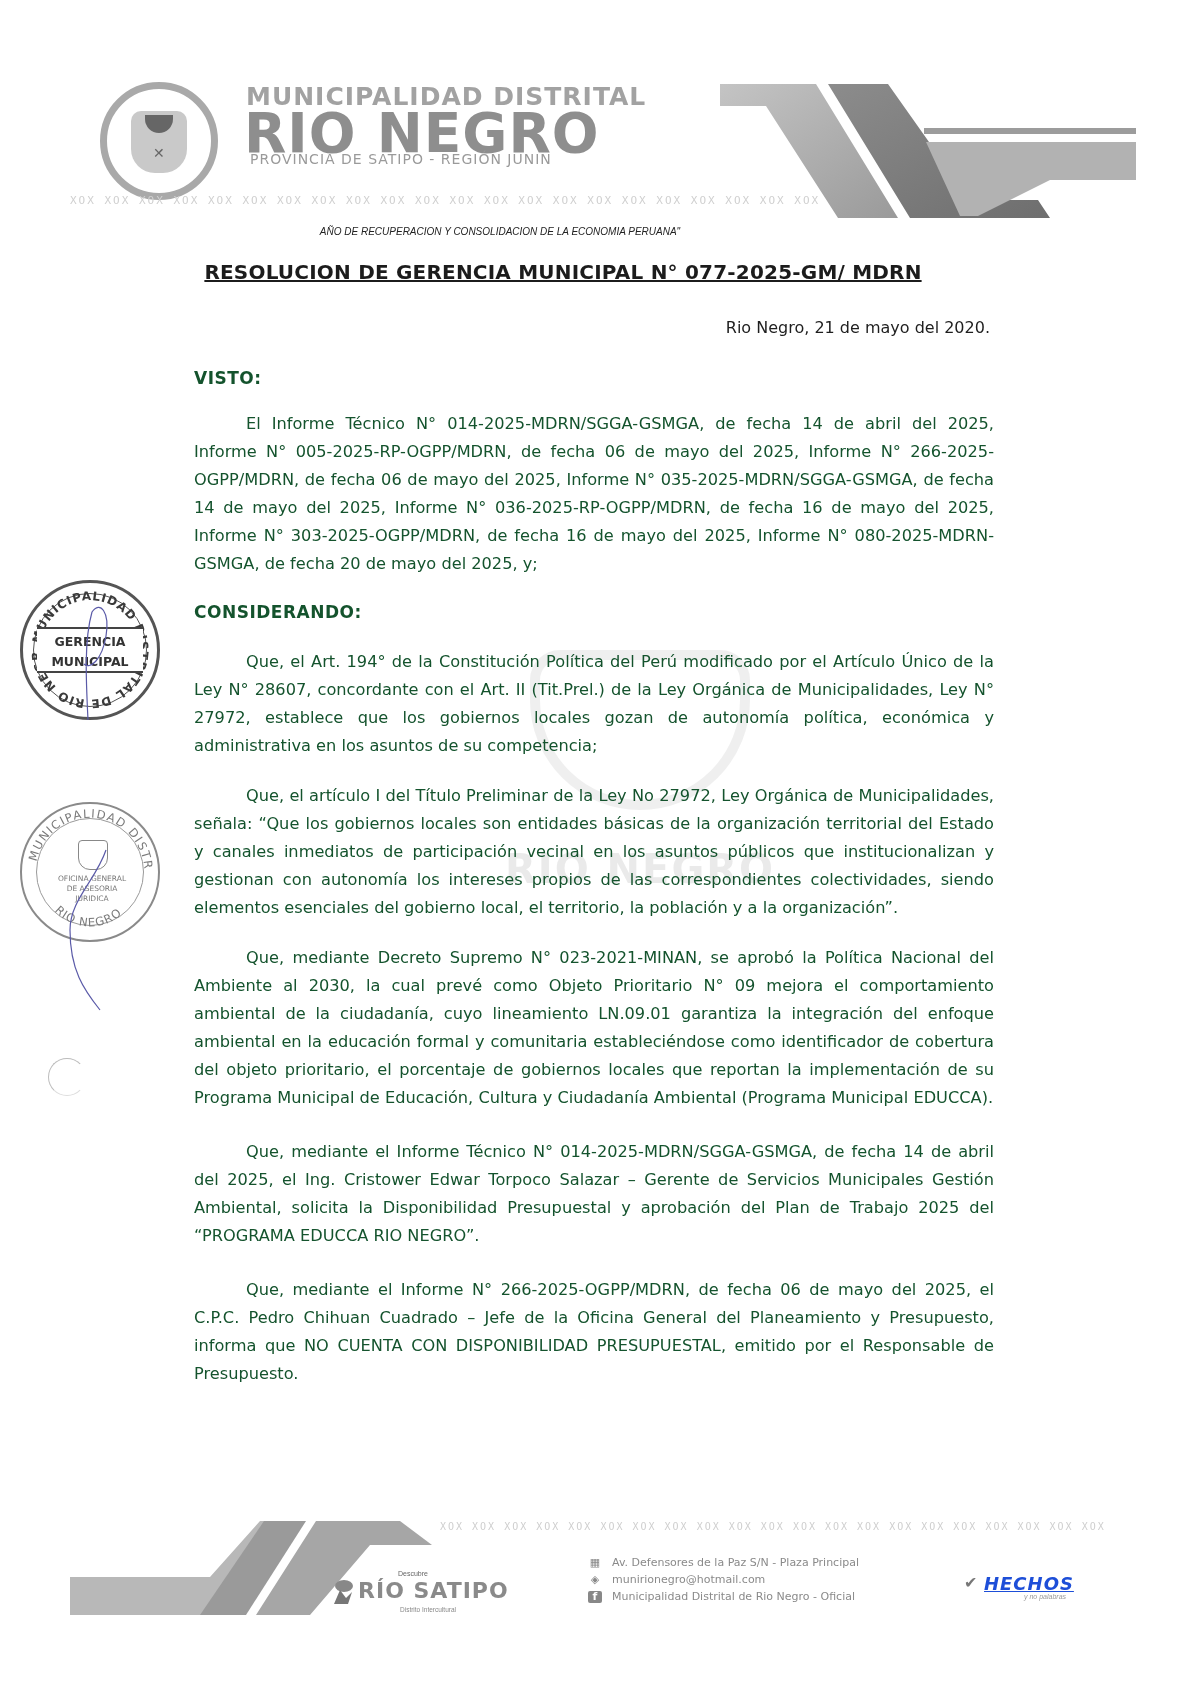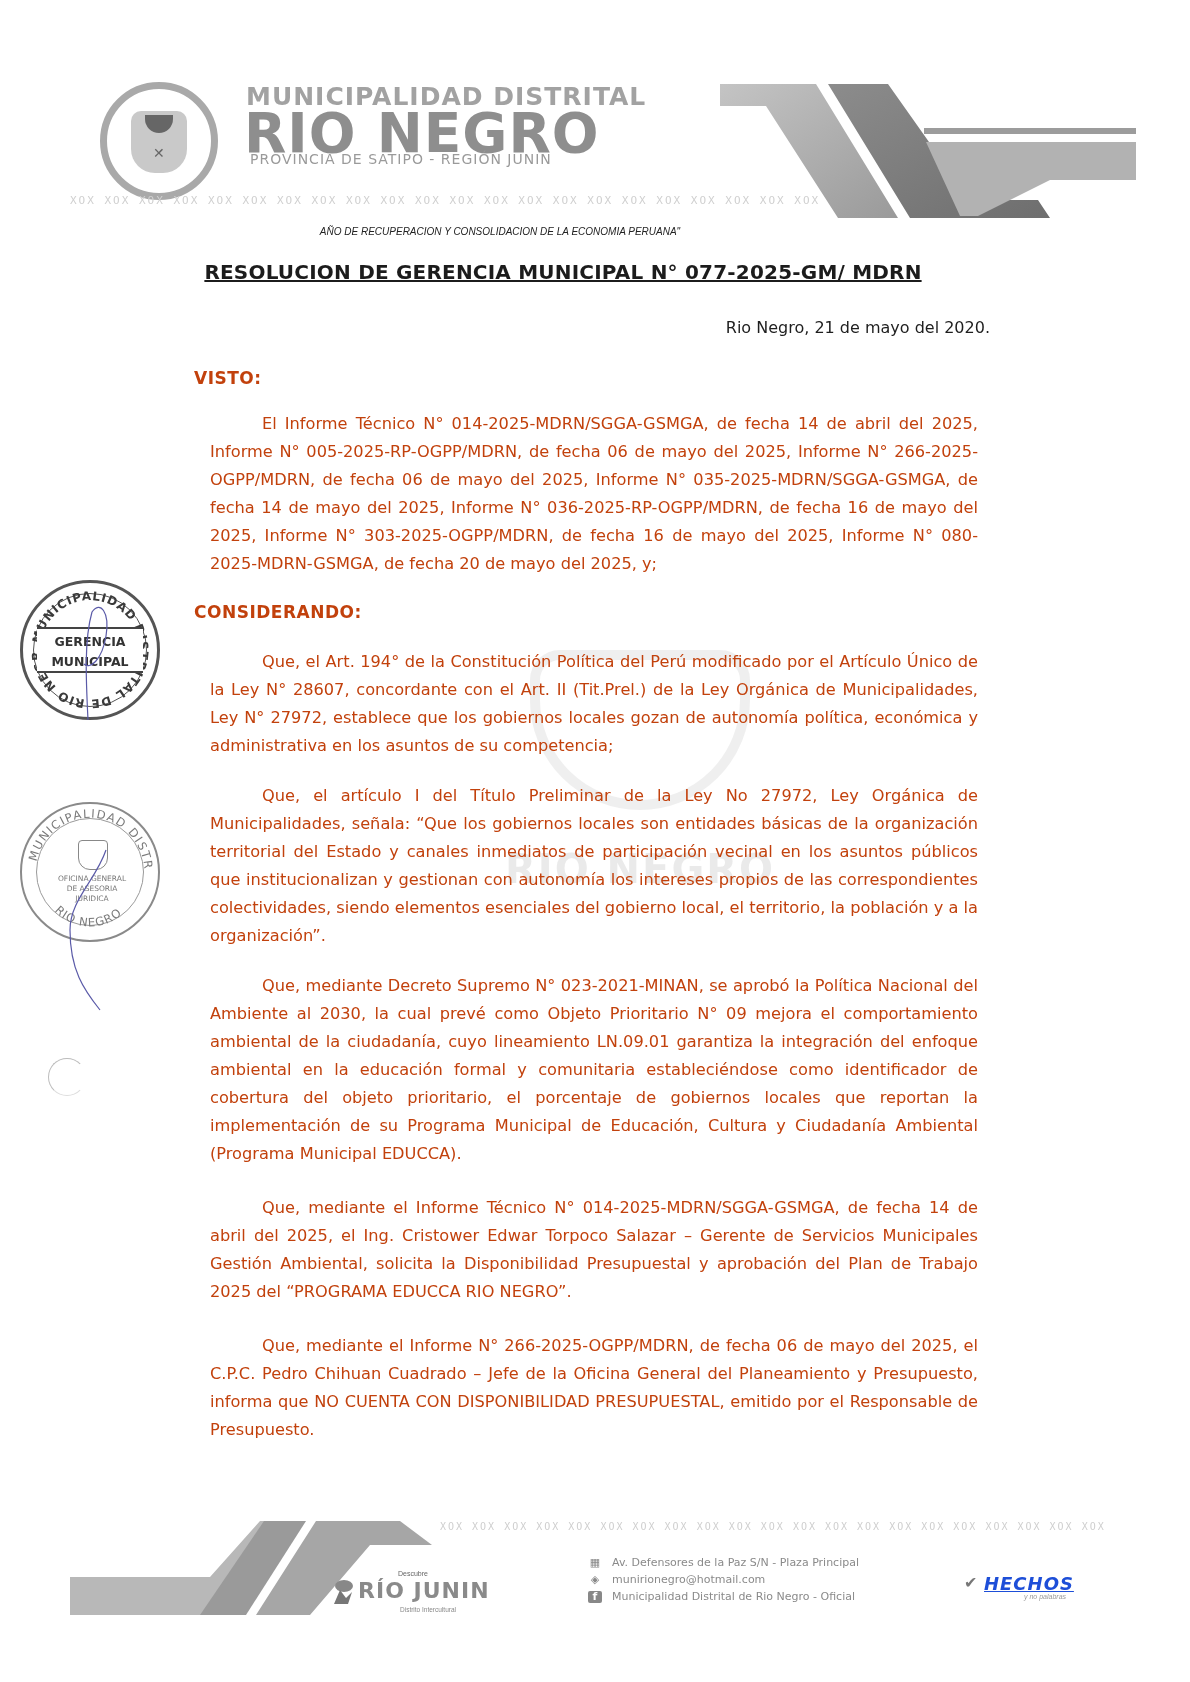--- a/index.html
+++ b/index.html
@@ -14,23 +14,23 @@
   .hdr-name { position:absolute; left:244px; top:98px; font-family:"DejaVu Sans", sans-serif; font-size:55px; font-weight:bold; letter-spacing:1px; color:#8e8e8e; line-height:70px; }
   .hdr-prov { position:absolute; left:250px; top:151px; font-family:"DejaVu Sans", sans-serif; font-size:14px; letter-spacing:1px; color:#9a9a9a; }
   .hdr-pattern { position:absolute; left:70px; top:194px; width:780px; font-family:"DejaVu Sans Mono", monospace; font-size:11px; letter-spacing:2px; color:#d0d0d0; white-space:nowrap; overflow:hidden; }
   .hdr-graphic { position:absolute; left:720px; top:70px; width:470px; height:150px; }
 
   .year-motto { position:absolute; left:0; width:1000px; top:226px; text-align:center; font-size:10px; font-style:italic; color:#222; }
   .doc-title { position:absolute; left:0; width:1126px; top:260px; text-align:center; font-family:"DejaVu Sans", sans-serif; font-size:20px; font-weight:bold; text-decoration:underline; color:#1c1c1c; letter-spacing:0.2px; }
   .doc-date { position:absolute; right:200px; top:318px; font-family:"DejaVu Sans", sans-serif; font-size:16px; color:#1e1e1e; }
 
   
-  .content { position:absolute; left:194px; top:364px; width:800px; font-family:"DejaVu Sans", sans-serif; font-size:16.2px; line-height:28px; color:#c2410c; }
+  .content { position:absolute; left:194px; top:364px; width:800px; font-family:"DejaVu Sans", sans-serif; font-size:16.2px; line-height:28px; color:#14532d; }
   .sec-heading { font-weight:bold; font-size:17px; margin:0; letter-spacing:0.5px; }
-  .para { text-align:justify; text-indent:52px; margin:16px; }
+  .para { text-align:justify; text-indent:52px; margin:0; }
   .mt-visto { margin-top:18px; }
   .mt-consid { margin-top:20px; }
   .mt-p1 { margin-top:22px; }
   .mt-p { margin-top:22px; }
   .mt-pb { margin-top:26px; }
 
   
   .watermark { position:absolute; left:500px; top:650px; width:280px; height:260px; pointer-events:none; }
   .watermark .wm-crest { position:absolute; left:30px; top:0; width:220px; height:160px; border:10px solid rgba(190,190,190,0.25); border-radius:30px 30px 110px 110px; box-sizing:border-box; }
   .watermark .wm-text { position:absolute; left:-50px; top:196px; width:380px; text-align:center; font-family:"DejaVu Sans", sans-serif; font-weight:bold; font-size:40px; color:rgba(180,180,180,0.28); letter-spacing:2px; }
@@ -161,21 +161,21 @@
   <polygon points="256,16 340,16 372,40 310,40 250,110 196,110" fill="#a6a6a6"></polygon>
 </svg>
 <div class="ftr-pattern">XOX XOX XOX XOX XOX XOX XOX XOX XOX XOX XOX XOX XOX XOX XOX XOX XOX XOX XOX XOX XOX XOX XOX XOX XOX XOX XOX XOX XOX XOX</div>
 
 <div class="ftr-brand">
   <svg class="bird" viewBox="0 0 28 30">
     <ellipse cx="14" cy="10" rx="9" ry="6" fill="#888"></ellipse>
     <path d="M4,28 L10,14 L16,22 L22,16 L18,28 Z" fill="#777"></path>
   </svg>
   <div class="discover">Descubre</div>
-  <div class="bname">RÍO JUNIN</div>
+  <div class="bname">RÍO SATIPO</div>
   <div class="bsub">Distrito Intercultural</div>
 </div>
 
 <div class="ftr-contacts">
   <div class="row">
     <span class="ic">▦</span>
     <span>Av. Defensores de la Paz S/N  - Plaza Principal</span>
   </div>
   <div class="row">
     <span class="ic">◈</span>

